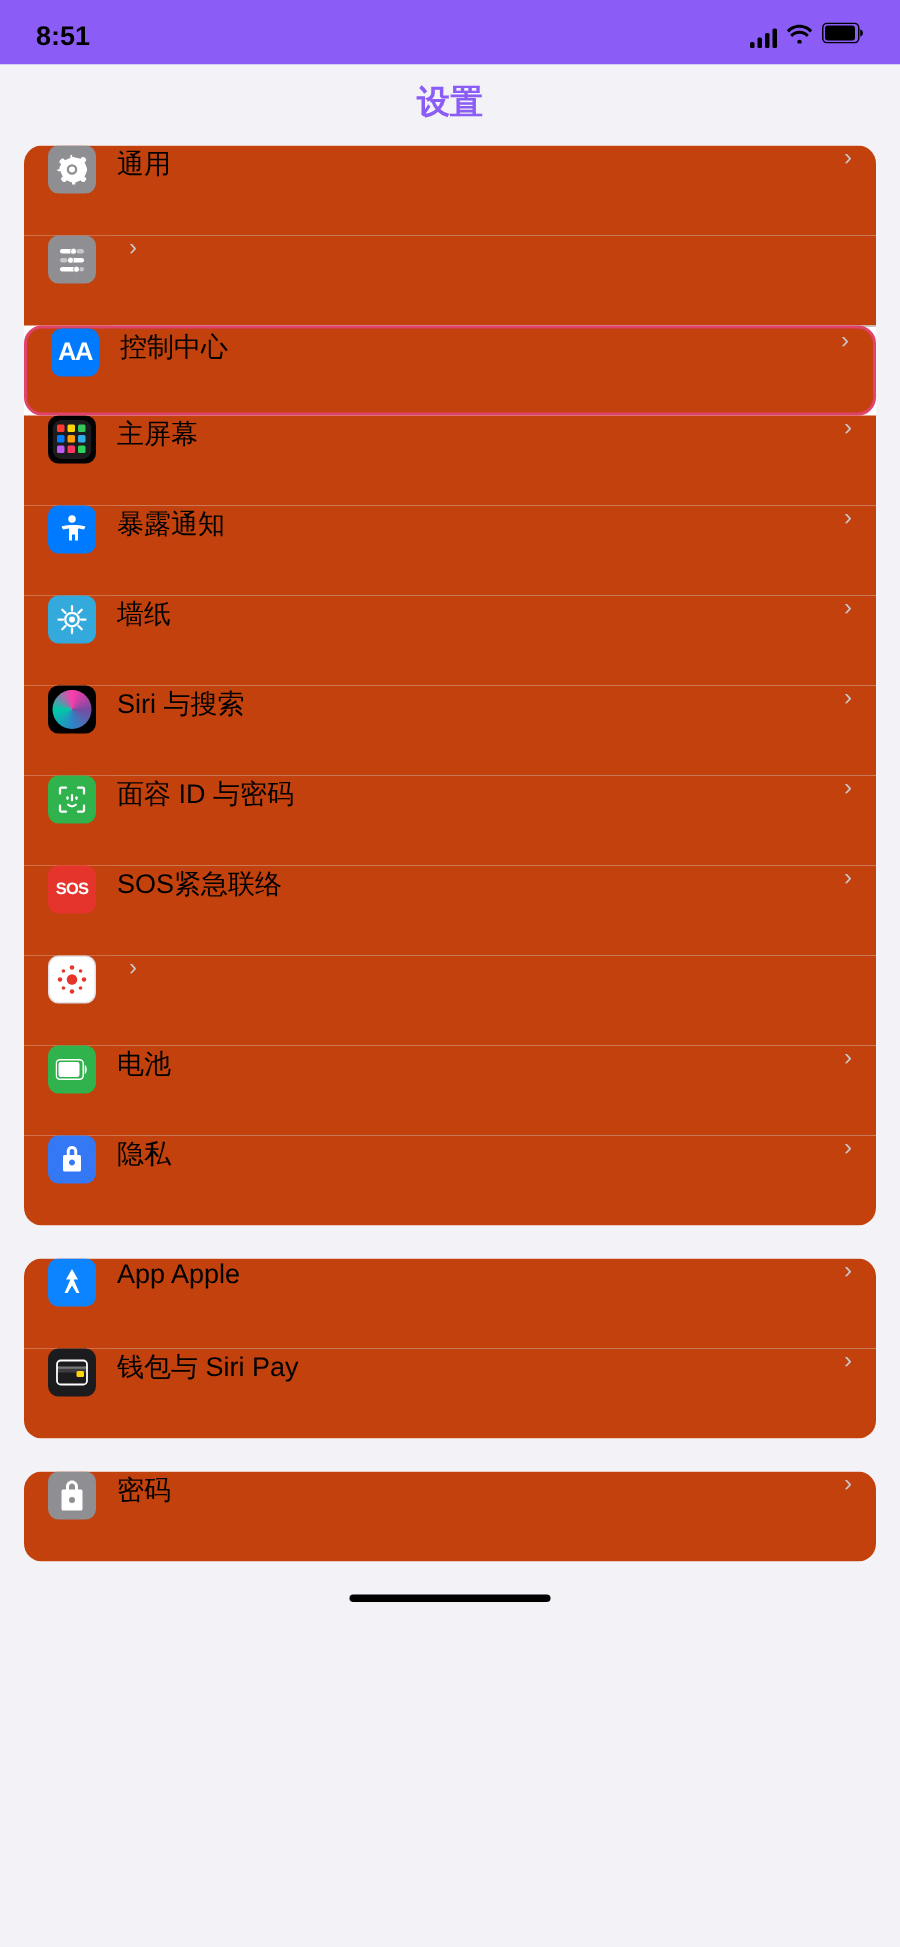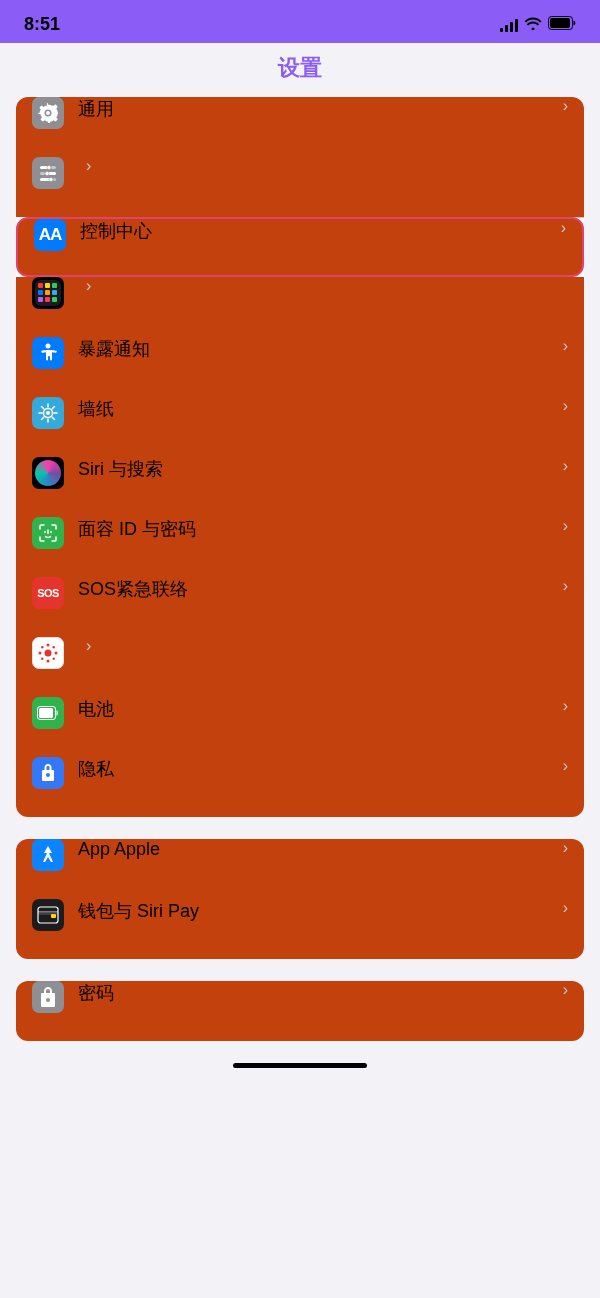--- a/index.html
+++ b/index.html
@@ -210,20 +210,21 @@
         <rect x="10" y="3" width="5" height="5" rx="1" fill="#ffd60a"></rect>
         <rect x="17" y="3" width="5" height="5" rx="1" fill="#34c759"></rect>
         <rect x="3" y="10" width="5" height="5" rx="1" fill="#007aff"></rect>
         <rect x="10" y="10" width="5" height="5" rx="1" fill="#ff9f0a"></rect>
         <rect x="17" y="10" width="5" height="5" rx="1" fill="#32ade6"></rect>
         <rect x="3" y="17" width="5" height="5" rx="1" fill="#bf5af2"></rect>
         <rect x="10" y="17" width="5" height="5" rx="1" fill="#ff375f"></rect>
         <rect x="17" y="17" width="5" height="5" rx="1" fill="#30d158"></rect>
       </svg>
     </div>
+    <span class="row-label">主屏幕</span>
     <span class="row-chevron">›</span>
   </div>
 
   <div class="settings-row">
     <div class="row-icon" style="background:#007aff;">
       <svg width="22" height="22" viewBox="0 0 22 22" fill="white">
         <circle cx="11" cy="4" r="2.5"></circle>
         <path d="M11 8c-4 0-7 1-7 1l1 2s2-0.5 4-0.7v8h2v-4h2v4h2V10.3c2 .2 4 .7 4 .7l1-2s-3-1-7-1z"></path>
       </svg>
     </div>

